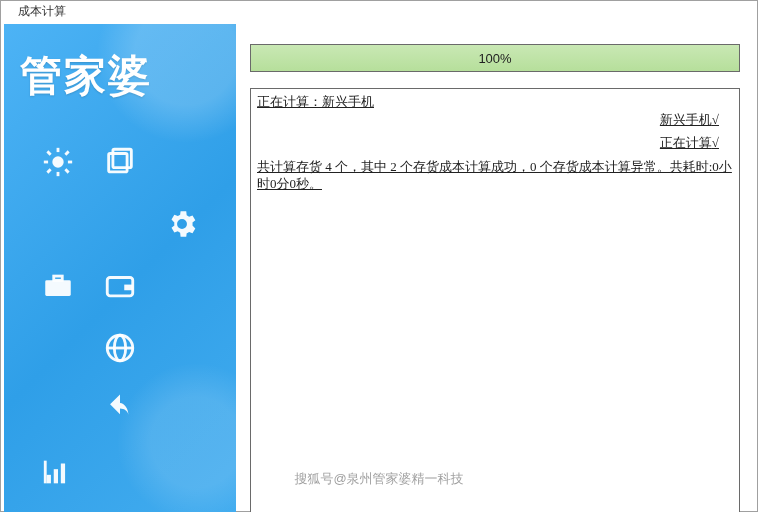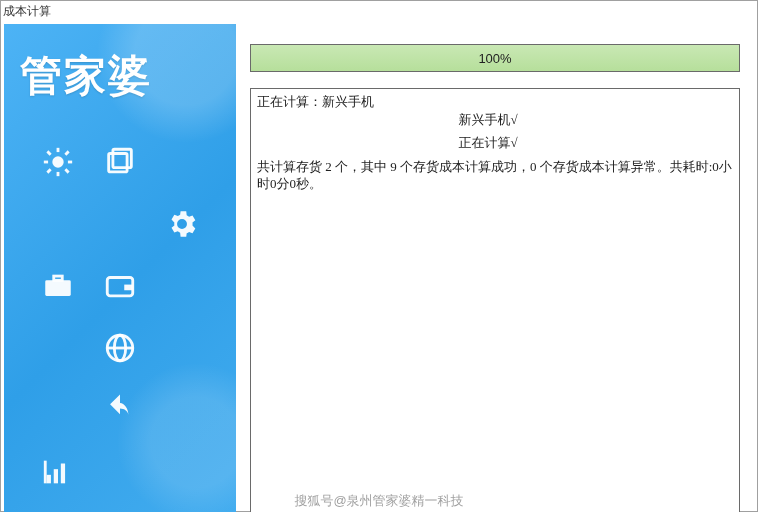--- a/index.html
+++ b/index.html
@@ -13,21 +13,21 @@
 .window {
   width: 758px;
   height: 512px;
   border: 1px solid #a0a0a0;
   background: #fff;
   display: flex;
   flex-direction: column;
 }
 .title-bar {
   height: 20px;
-  padding: 2px 2px;
+  padding: 2px 17px;
   font-size: 12px;
   color: #333;
 }
 .body-area {
   flex: 1;
   display: flex;
   padding: 3px;
 }
 .sidebar {
   width: 232px;
@@ -101,27 +101,27 @@
   padding: 4px 6px;
   font-size: 13px;
   color: #222;
   line-height: 1.35;
   font-family: "SimSun", serif;
   overflow: hidden;
   margin: 0 4px 8px 4px;
 }
 .log-row {
   display: flex;
-  justify-content: center;
+  justify-content: flex-end;
 }
 .log-row .mark { padding-right: 14px; }
-.log-block { margin-bottom: 6px; }
+.log-block { margin-bottom: 6px; text-decoration: underline; }
 .watermark {
   position: absolute;
-  bottom: 2px;
+  bottom: 24px;
   left: 50%;
   transform: translateX(-50%);
   font-size: 13px;
   color: rgba(80,80,80,0.55);
   pointer-events: none;
   white-space: nowrap;
 }
 </style>
 </head>
 <body>
@@ -226,20 +226,20 @@
             <span class="mark">√</span>
           </div>
         </div>
         <div class="log-block">
           <div class="log-row">
             <span>正在计算</span>
             <span class="mark">√</span>
           </div>
         </div>
         <div class="log-block">
-          <div>共计算存货 2 个，其中 9 个存货成本计算成功，0 个存货成本计算异常。共耗时:0小时0分0秒。</div>
+          <div>共计算存货 4 个，其中 2 个存货成本计算成功，0 个存货成本计算异常。共耗时:0小时0分0秒。</div>
         </div>
       </div>
     </div>
   </div>
 
   <div class="watermark">搜狐号@泉州管家婆精一科技</div>
 </div>
 
 </body></html>

